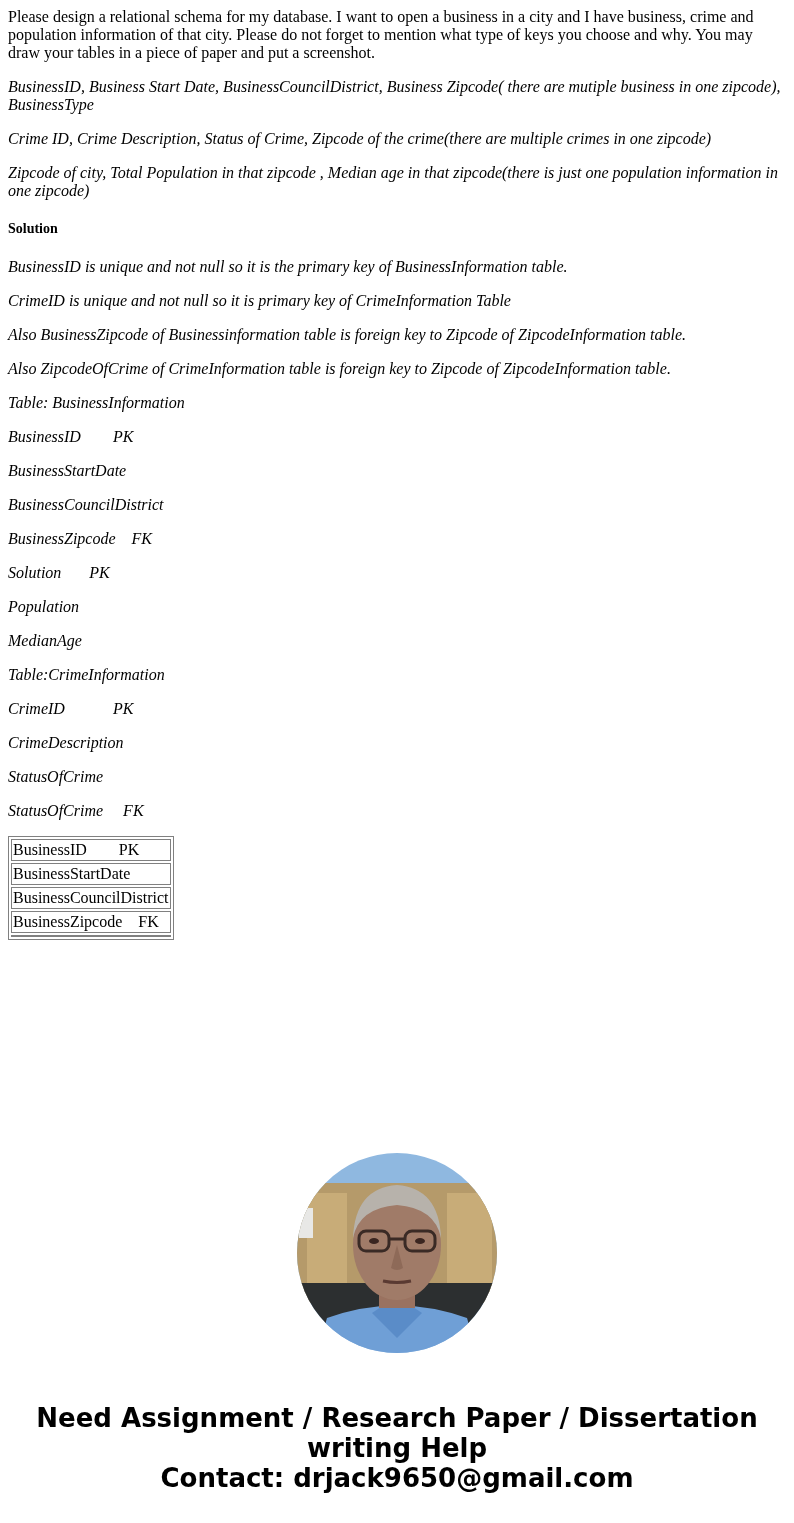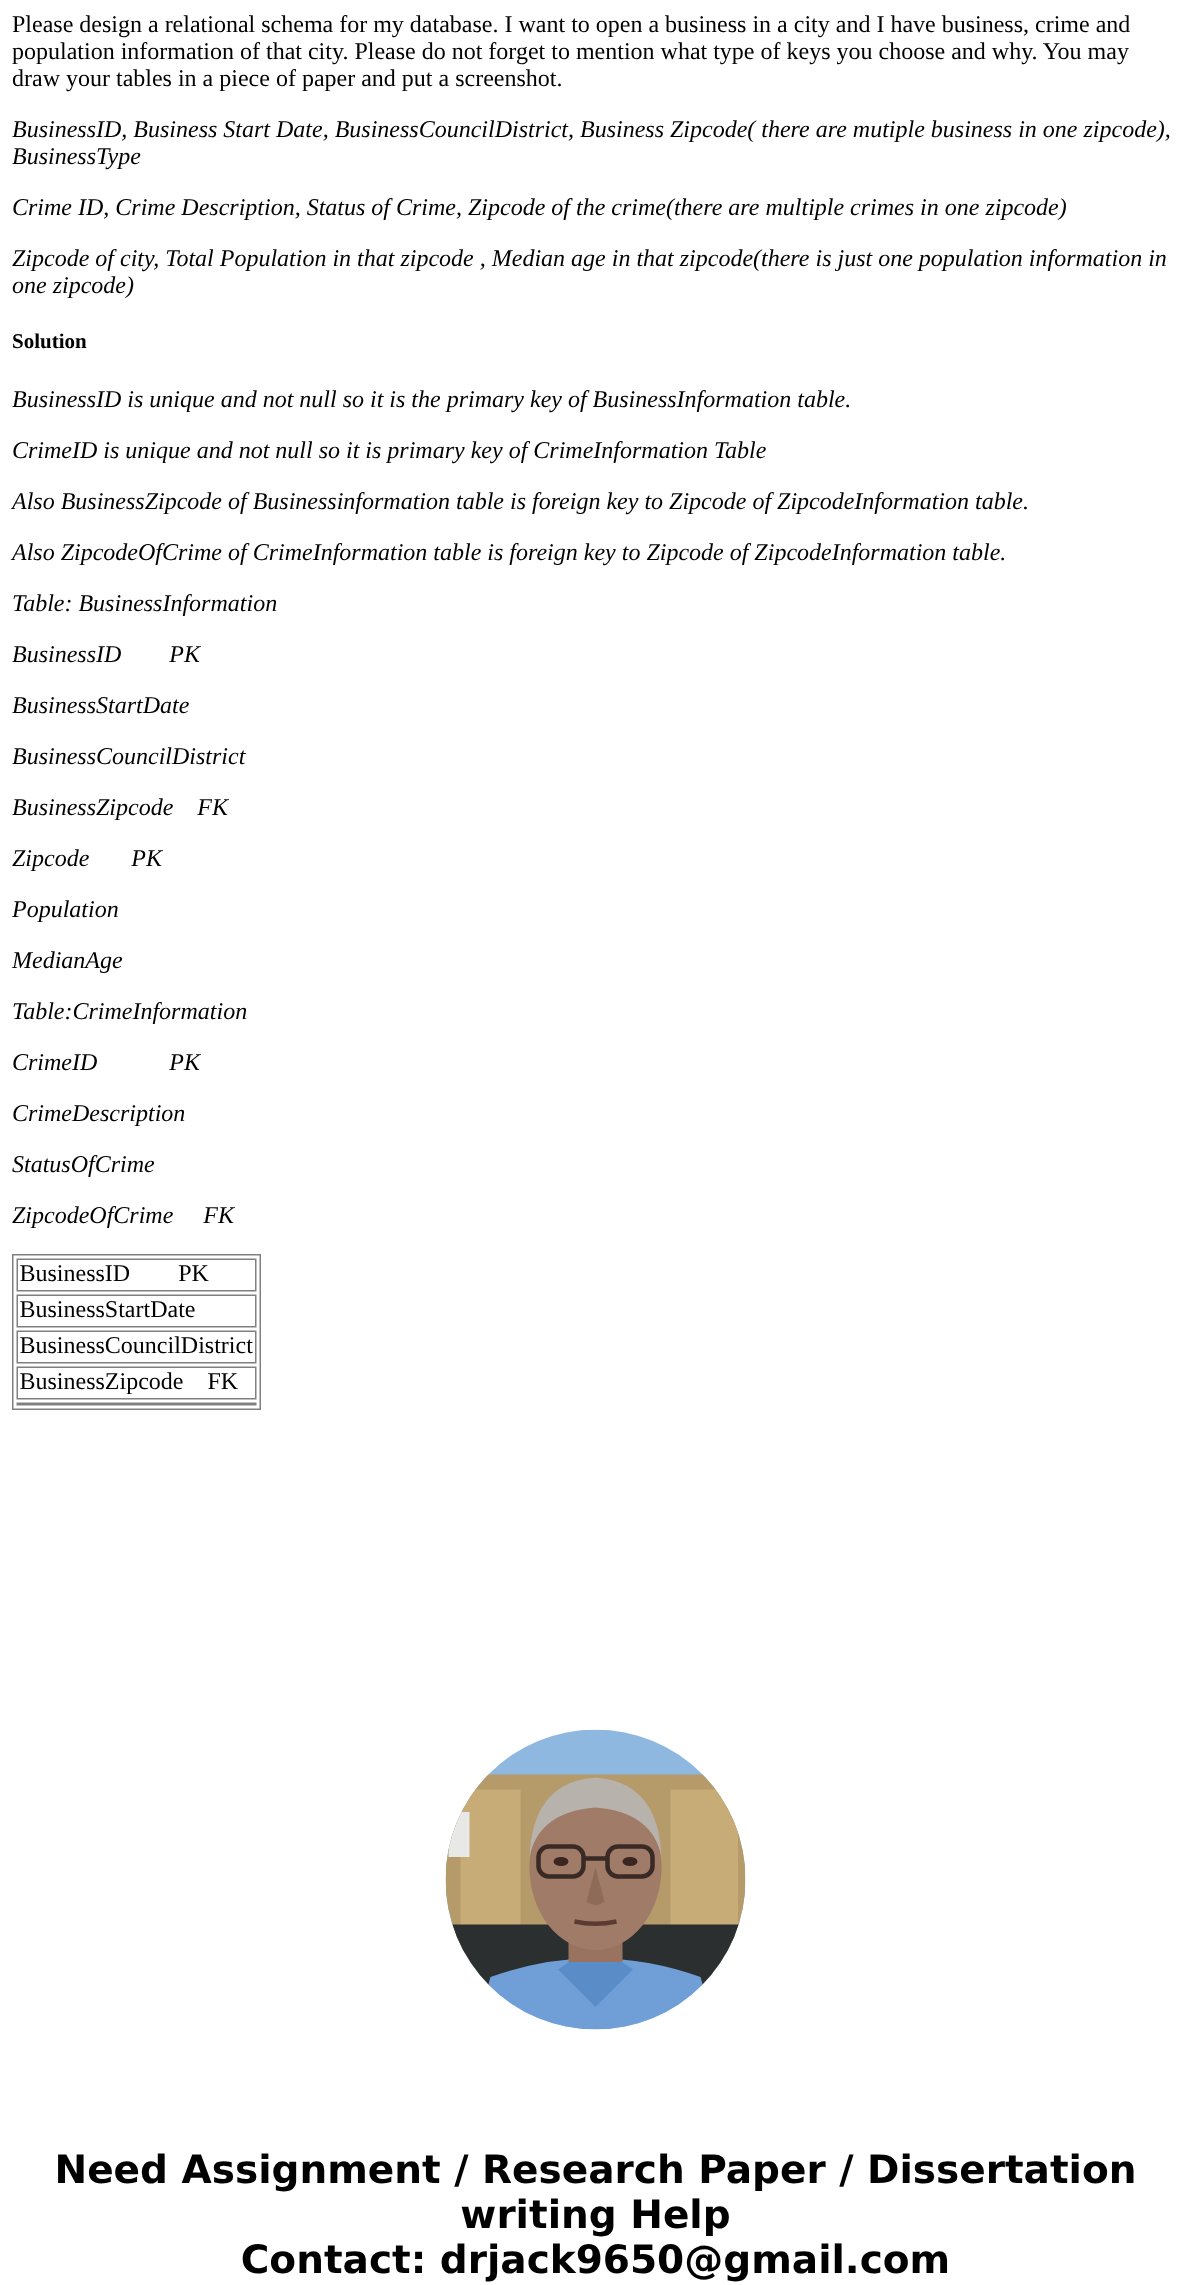--- a/index.html
+++ b/index.html
@@ -51,21 +51,21 @@
       top: 1153px;
       width: 200px;
       height: 200px;
       border-radius: 50%;
       overflow: hidden;
     }
     .avatar-wrap svg { display: block; }
     .footer {
       position: absolute;
       left: 0;
-      top: 1432px;
+      top: 1403px;
       width: 794px;
       text-align: center;
       font-family: "DejaVu Sans", "Liberation Sans", sans-serif;
       font-weight: bold;
       font-size: 26px;
       line-height: 30px;
     }
   </style>
 </head>
 <body>
@@ -84,29 +84,29 @@
   <p>CrimeID is unique and not null so it is primary key of CrimeInformation Table</p>
   <p>Also BusinessZipcode of Businessinformation table is foreign key to Zipcode of ZipcodeInformation table.</p>
   <p>Also ZipcodeOfCrime of CrimeInformation table is foreign key to Zipcode of ZipcodeInformation table.</p>
 
   <p>Table: BusinessInformation</p>
   <p class="kv">BusinessID        PK</p>
   <p class="kv">BusinessStartDate</p>
   <p class="kv">BusinessCouncilDistrict</p>
   <p class="kv">BusinessZipcode    FK</p>
 
-  <p class="kv">Zipcode       PK</p>
+  <p class="kv">Solution       PK</p>
   <p class="kv">Population</p>
   <p class="kv">MedianAge</p>
 
   <p>Table:CrimeInformation</p>
   <p class="kv">CrimeID            PK</p>
   <p class="kv">CrimeDescription</p>
   <p class="kv">StatusOfCrime</p>
-  <p class="kv">ZipcodeOfCrime     FK</p>
+  <p class="kv">StatusOfCrime     FK</p>
 
   <table class="schema">
     <tbody>
       <tr>
         <td>BusinessID        PK</td>
       </tr>
       <tr>
         <td>BusinessStartDate</td>
       </tr>
       <tr>

